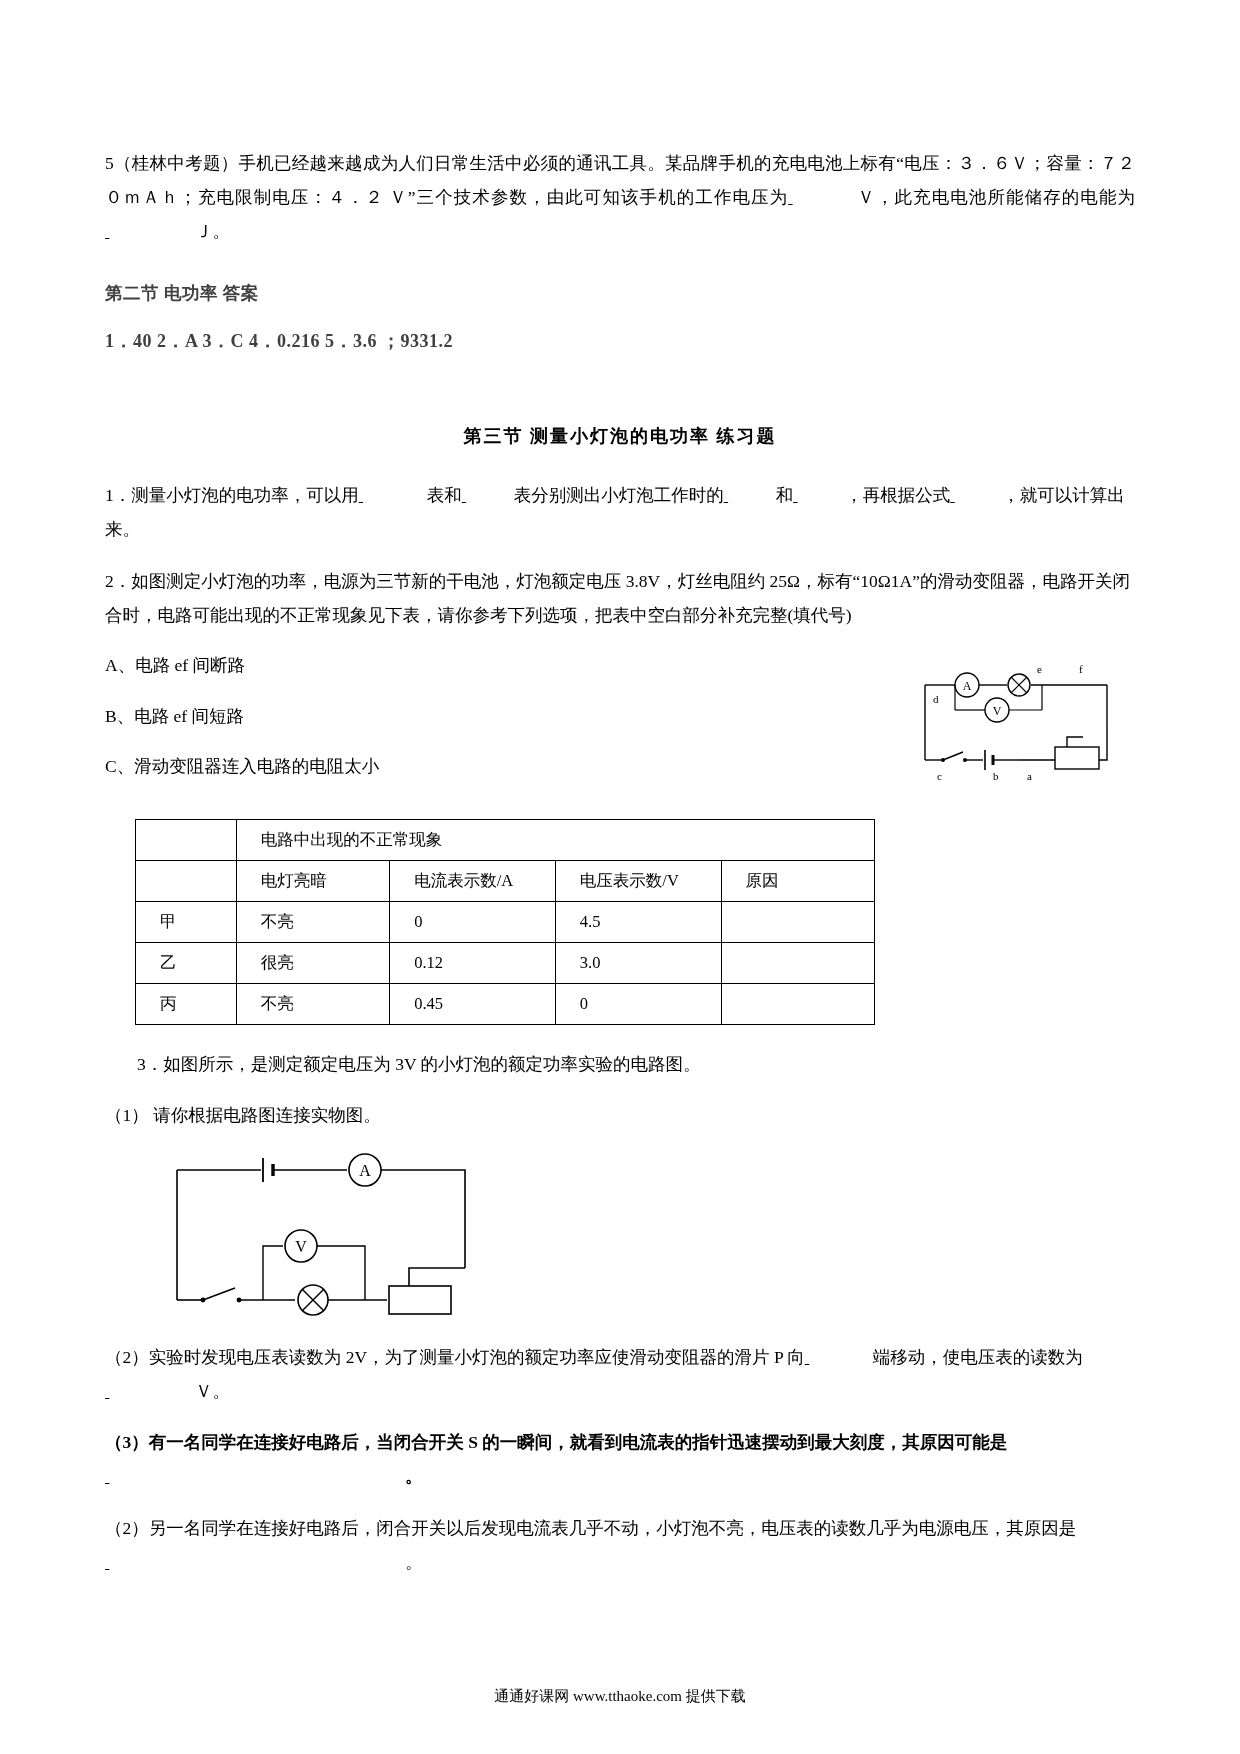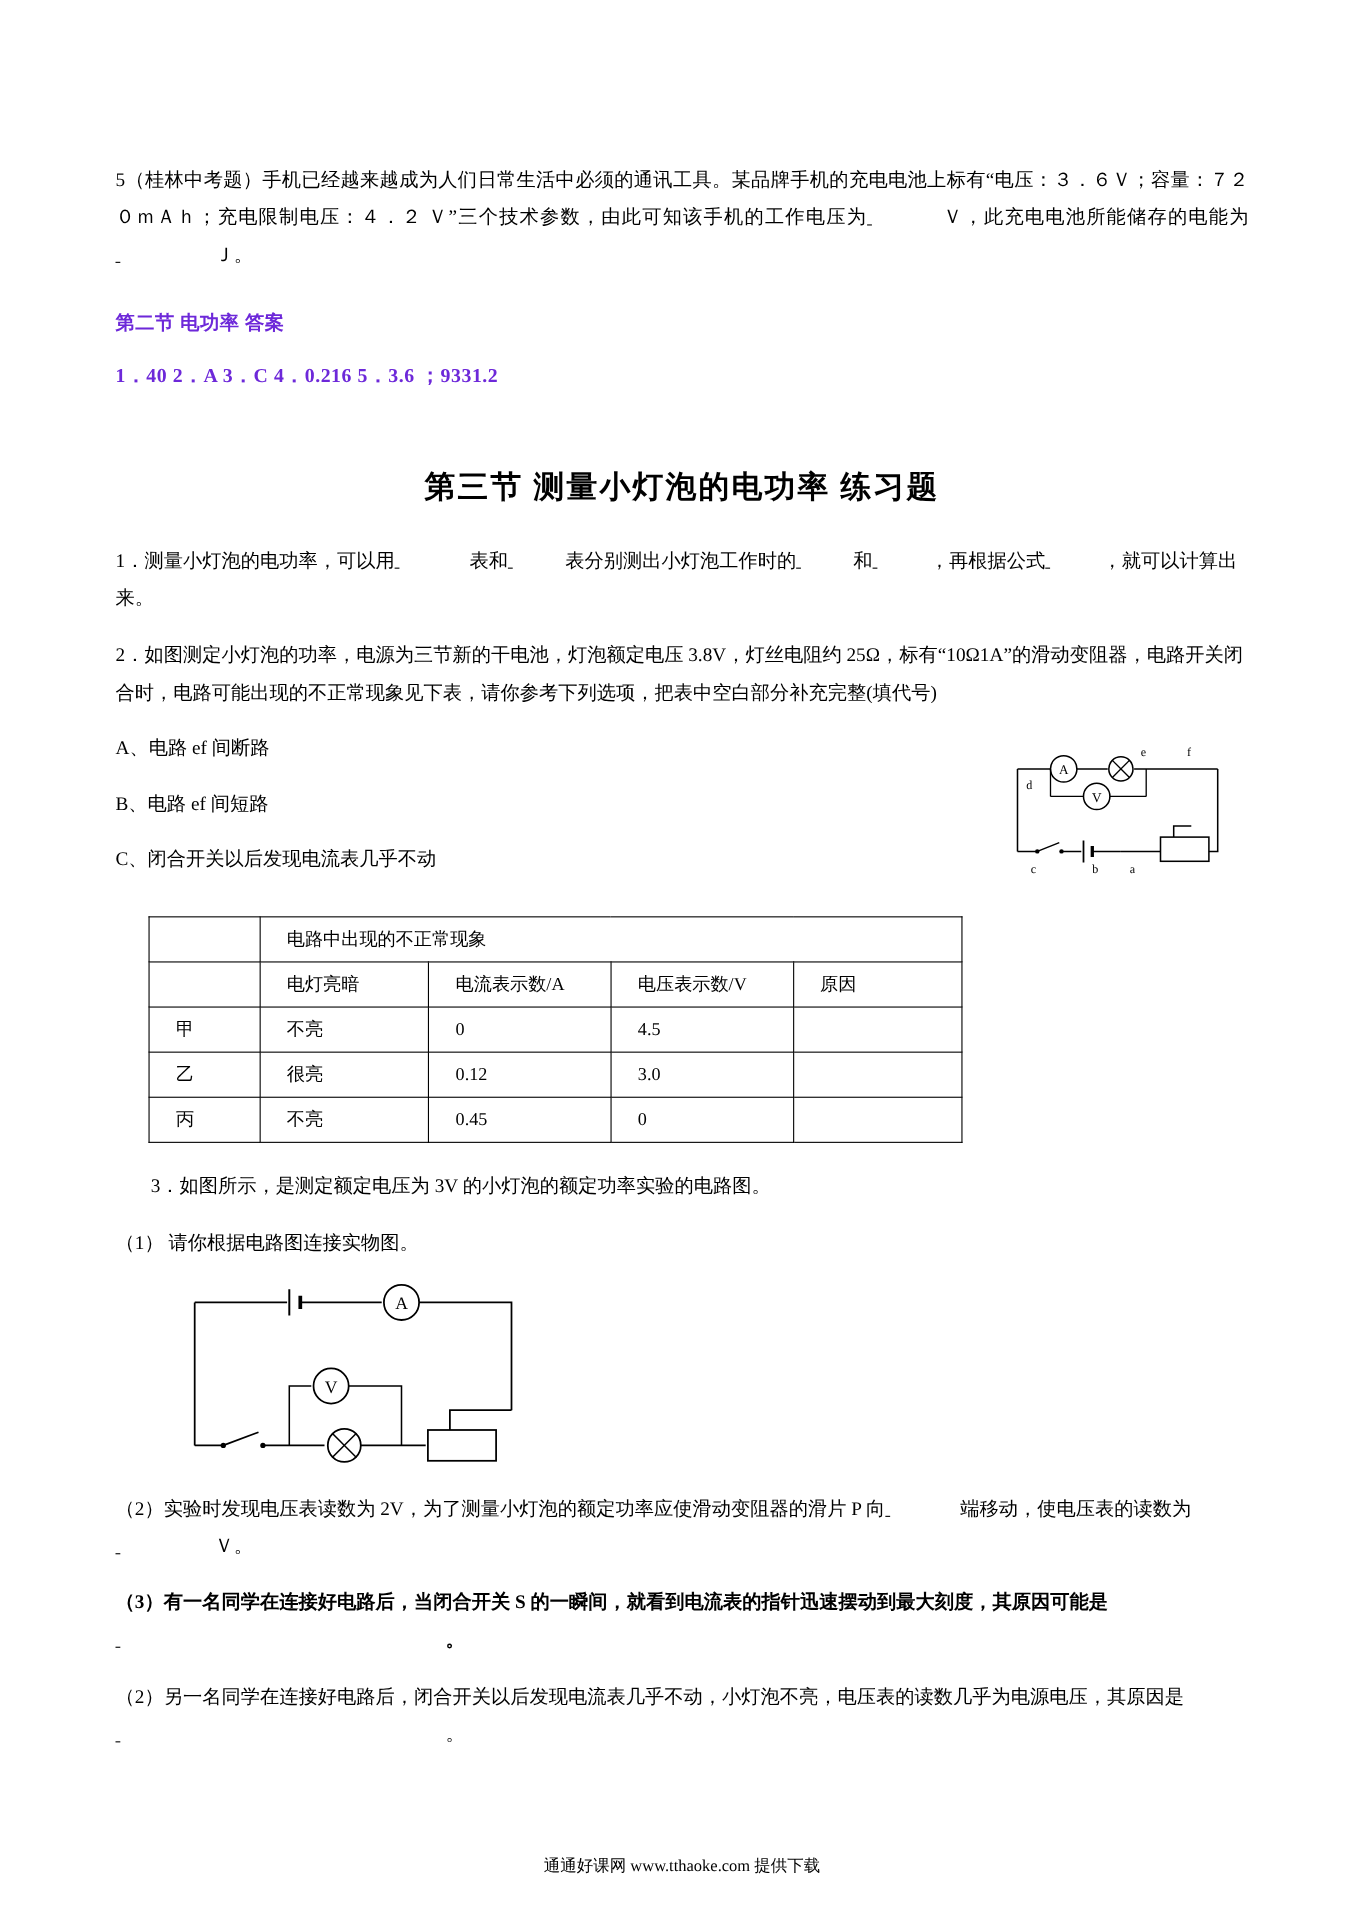--- a/index.html
+++ b/index.html
@@ -33,36 +33,36 @@
   }
   .u {
     text-decoration: underline;
     display: inline-block;
   }
   .u-xs { min-width: 52px; }
   .u-sm { min-width: 68px; }
   .u-md { min-width: 90px; }
   .u-xxl { min-width: 300px; }
   .red {
-    color: #6d28d9;
+    color: #404040;
     font-weight: bold;
   }
   .ans-head {
     font-size: 17.5px;
     line-height: 30px;
     letter-spacing: 0.5px;
   }
   .ans-line {
     font-size: 18px;
     line-height: 30px;
     letter-spacing: 0.5px;
   }
   h1.title {
     text-align: center;
-    font-size: 28px;
+    font-size: 18px;
     font-weight: bold;
     margin: 68px 0 30px 0;
     letter-spacing: 2px;
     font-family: "Liberation Serif", "DejaVu Serif", serif;
   }
   .q {
     font-size: 17.5px;
     line-height: 34px;
     margin-top: 10px;
   }
@@ -175,21 +175,21 @@
       <text x="172" y="18" font-size="11" font-family="Liberation Serif, serif">f</text>
       <text x="26" y="48" font-size="11" font-family="Liberation Serif, serif">d</text>
       <text x="30" y="125" font-size="11" font-family="Liberation Serif, serif">c</text>
       <text x="86" y="125" font-size="11" font-family="Liberation Serif, serif">b</text>
       <text x="120" y="125" font-size="11" font-family="Liberation Serif, serif">a</text>
     </svg>
   </div>
 
   <p class="opt">A、电路 ef 间断路</p>
   <p class="opt">B、电路 ef 间短路</p>
-  <p class="opt">C、闭合开关以后发现电流表几乎不动</p>
+  <p class="opt">C、滑动变阻器连入电路的电阻太小</p>
   <div class="fig-wrap-clear"></div>
 
   <table class="tbl">
     <tbody>
         <tr>
       <td class="c1">&nbsp;</td>
       <td class="c2" colspan="4">电路中出现的不正常现象</td>
     </tr>
     <tr>
       <td class="c1"></td>

